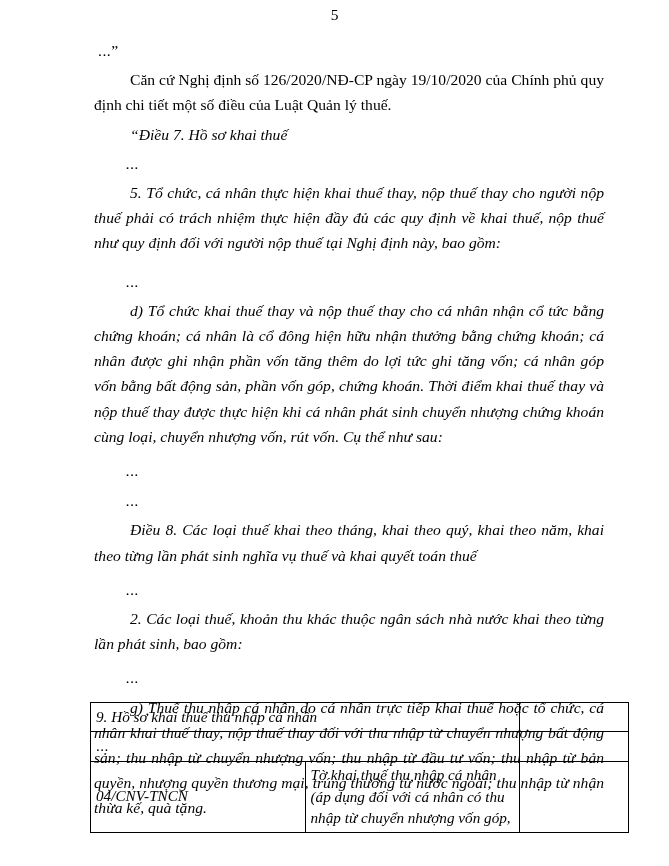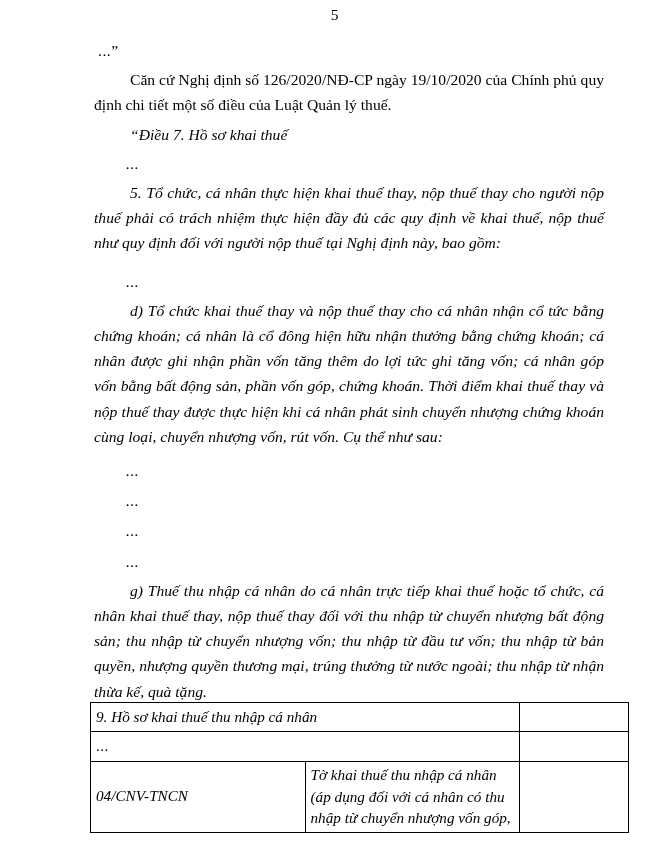--- a/index.html
+++ b/index.html
@@ -126,25 +126,27 @@
 
     <div class="gap-sm"></div>
 
     <p class="dots ital">...</p>
 
 
     <div class="gap-sm"></div>
 
     <p class="dots ital">...</p>
 
+    <p class="para">Điều 8. Các loại thuế khai theo tháng, khai theo quý, khai theo năm, khai theo từng lần phát sinh nghĩa vụ thuế và khai quyết toán thuế</p>
 
     <div class="gap-sm"></div>
 
     <p class="dots ital">...</p>
 
+    <p class="para">2. Các loại thuế, khoản thu khác thuộc ngân sách nhà nước khai theo từng lần phát sinh, bao gồm:</p>
 
     <div class="gap-sm"></div>
 
     <p class="dots ital">...</p>
 
     <p class="para">g) Thuế thu nhập cá nhân do cá nhân trực tiếp khai thuế hoặc tổ chức, cá nhân khai thuế thay, nộp thuế thay đối với thu nhập từ chuyển nhượng bất động sản; thu nhập từ chuyển nhượng vốn; thu nhập từ đầu tư vốn; thu nhập từ bản quyền, nhượng quyền thương mại, trúng thưởng từ nước ngoài; thu nhập từ nhận thừa kế, quà tặng.</p>
 
   </div>
 
   <div id="tbl-wrap">

